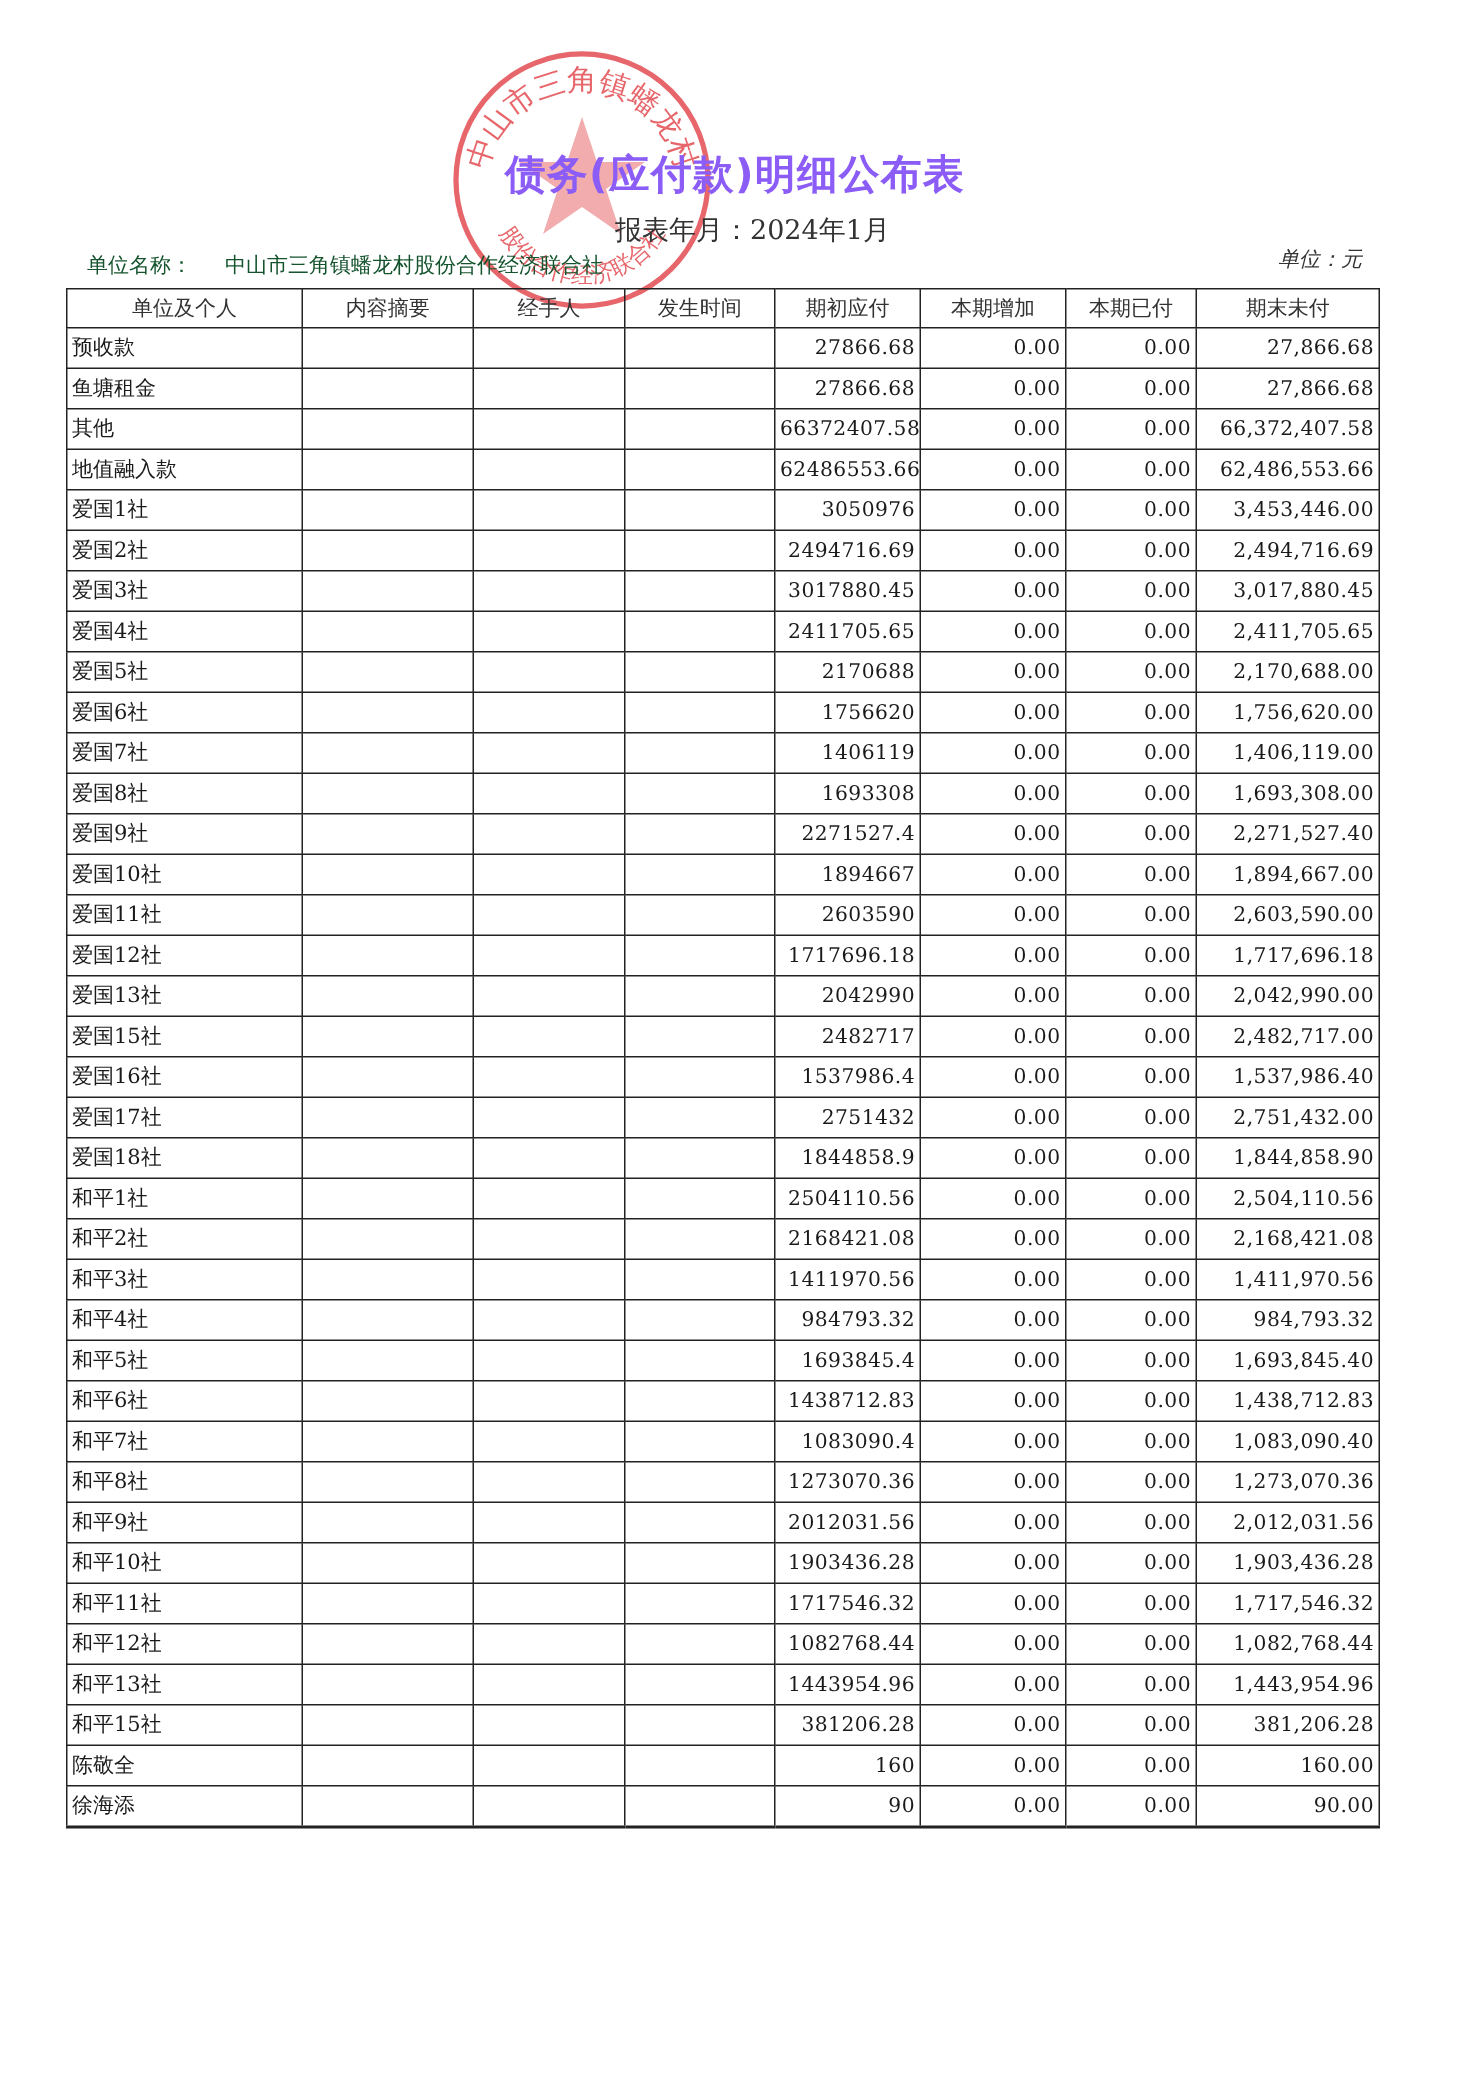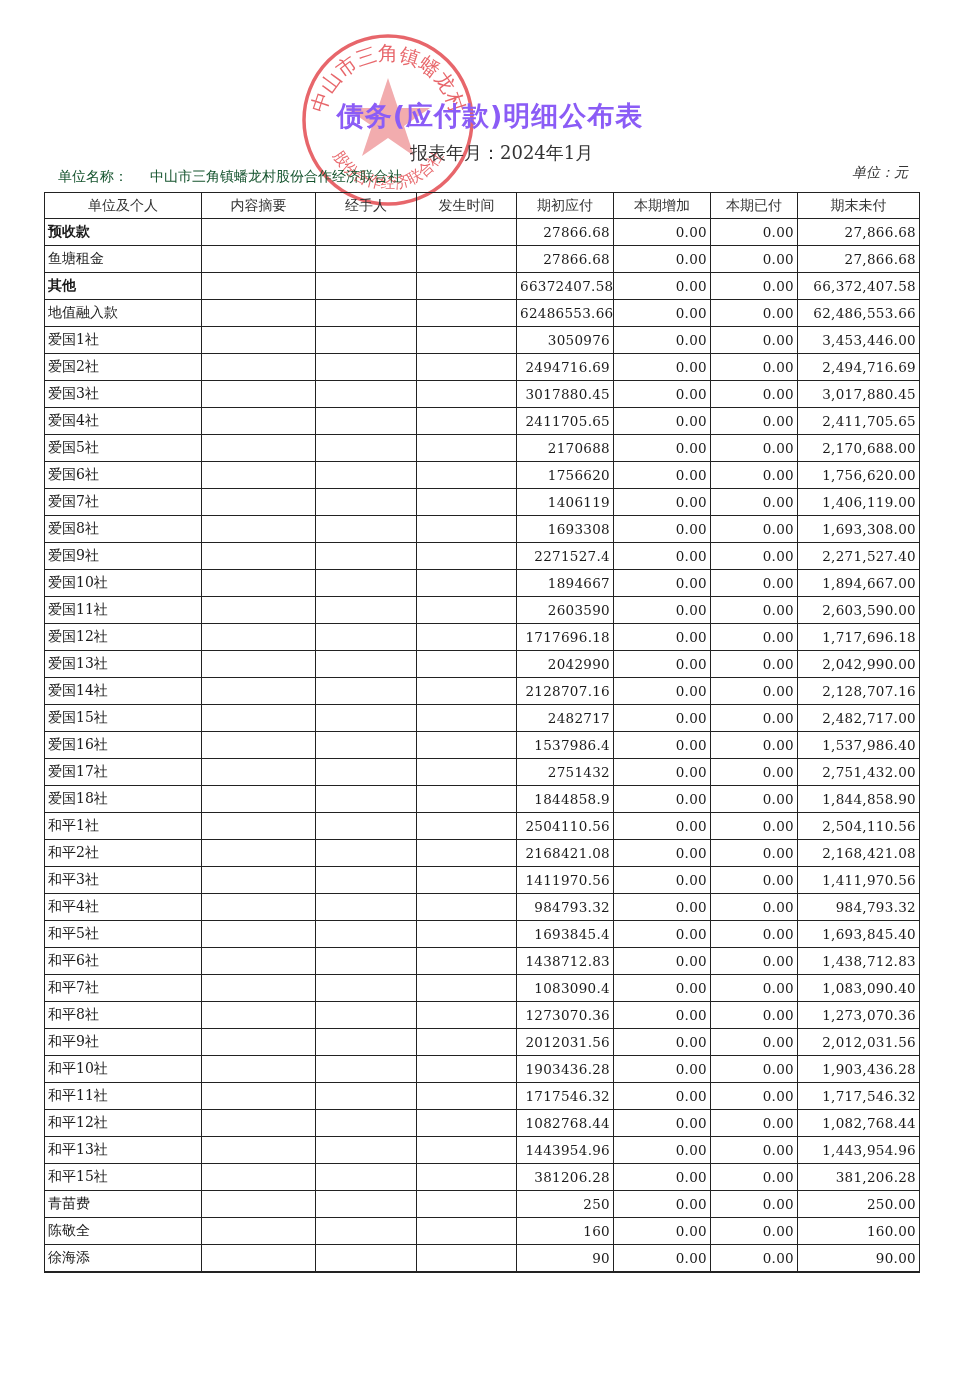--- a/index.html
+++ b/index.html
@@ -36,21 +36,21 @@
   table.ledger th, table.ledger td {
     border: 1px solid #222; height: 26px; padding: 0 3px;
     white-space: nowrap; overflow: hidden;
   }
   table.ledger th { font-weight: normal; text-align: center; height: 25px; color: #333; margin-top: 14px; }
   table.ledger td.num {
     text-align: right;
     font-family: "DejaVu Serif", "Liberation Serif", serif;
     font-size: 13.5px; letter-spacing: 0.3px;
   }
-  td.lvl0 { padding-left: 3px; font-weight: bold; }
+  td.lvl0 { padding-left: 3px; }
   td.lvl1 { padding-left: 26px; }
   td.lvl2 { padding-left: 34px; }
   table.ledger tr:last-child td { border-bottom: 2px solid #222; }
 </style>
 </head>
 <body>
 
 <svg class="stamp" viewBox="0 0 180 180" xmlns="http://www.w3.org/2000/svg">
   <defs>
     <path id="arcTop" d="M 28 110 A 64 64 0 1 1 152 110"></path>
@@ -266,30 +266,20 @@
         <td class="lvl2">爱国13社</td>
         <td></td>
         <td></td>
         <td></td>
         <td class="num">2042990</td>
         <td class="num">0.00</td>
         <td class="num">0.00</td>
         <td class="num">2,042,990.00</td>
       </tr>
       <tr>
-        <td class="lvl2">爱国14社</td>
-        <td></td>
-        <td></td>
-        <td></td>
-        <td class="num">2128707.16</td>
-        <td class="num">0.00</td>
-        <td class="num">0.00</td>
-        <td class="num">2,128,707.16</td>
-      </tr>
-      <tr>
         <td class="lvl2">爱国15社</td>
         <td></td>
         <td></td>
         <td></td>
         <td class="num">2482717</td>
         <td class="num">0.00</td>
         <td class="num">0.00</td>
         <td class="num">2,482,717.00</td>
       </tr>
       <tr>
@@ -454,30 +444,20 @@
       </tr>
       <tr>
         <td class="lvl2">和平15社</td>
         <td></td>
         <td></td>
         <td></td>
         <td class="num">381206.28</td>
         <td class="num">0.00</td>
         <td class="num">0.00</td>
         <td class="num">381,206.28</td>
-      </tr>
-      <tr>
-        <td class="lvl1">青苗费</td>
-        <td></td>
-        <td></td>
-        <td></td>
-        <td class="num">250</td>
-        <td class="num">0.00</td>
-        <td class="num">0.00</td>
-        <td class="num">250.00</td>
       </tr>
       <tr>
         <td class="lvl2">陈敬全</td>
         <td></td>
         <td></td>
         <td></td>
         <td class="num">160</td>
         <td class="num">0.00</td>
         <td class="num">0.00</td>
         <td class="num">160.00</td>

